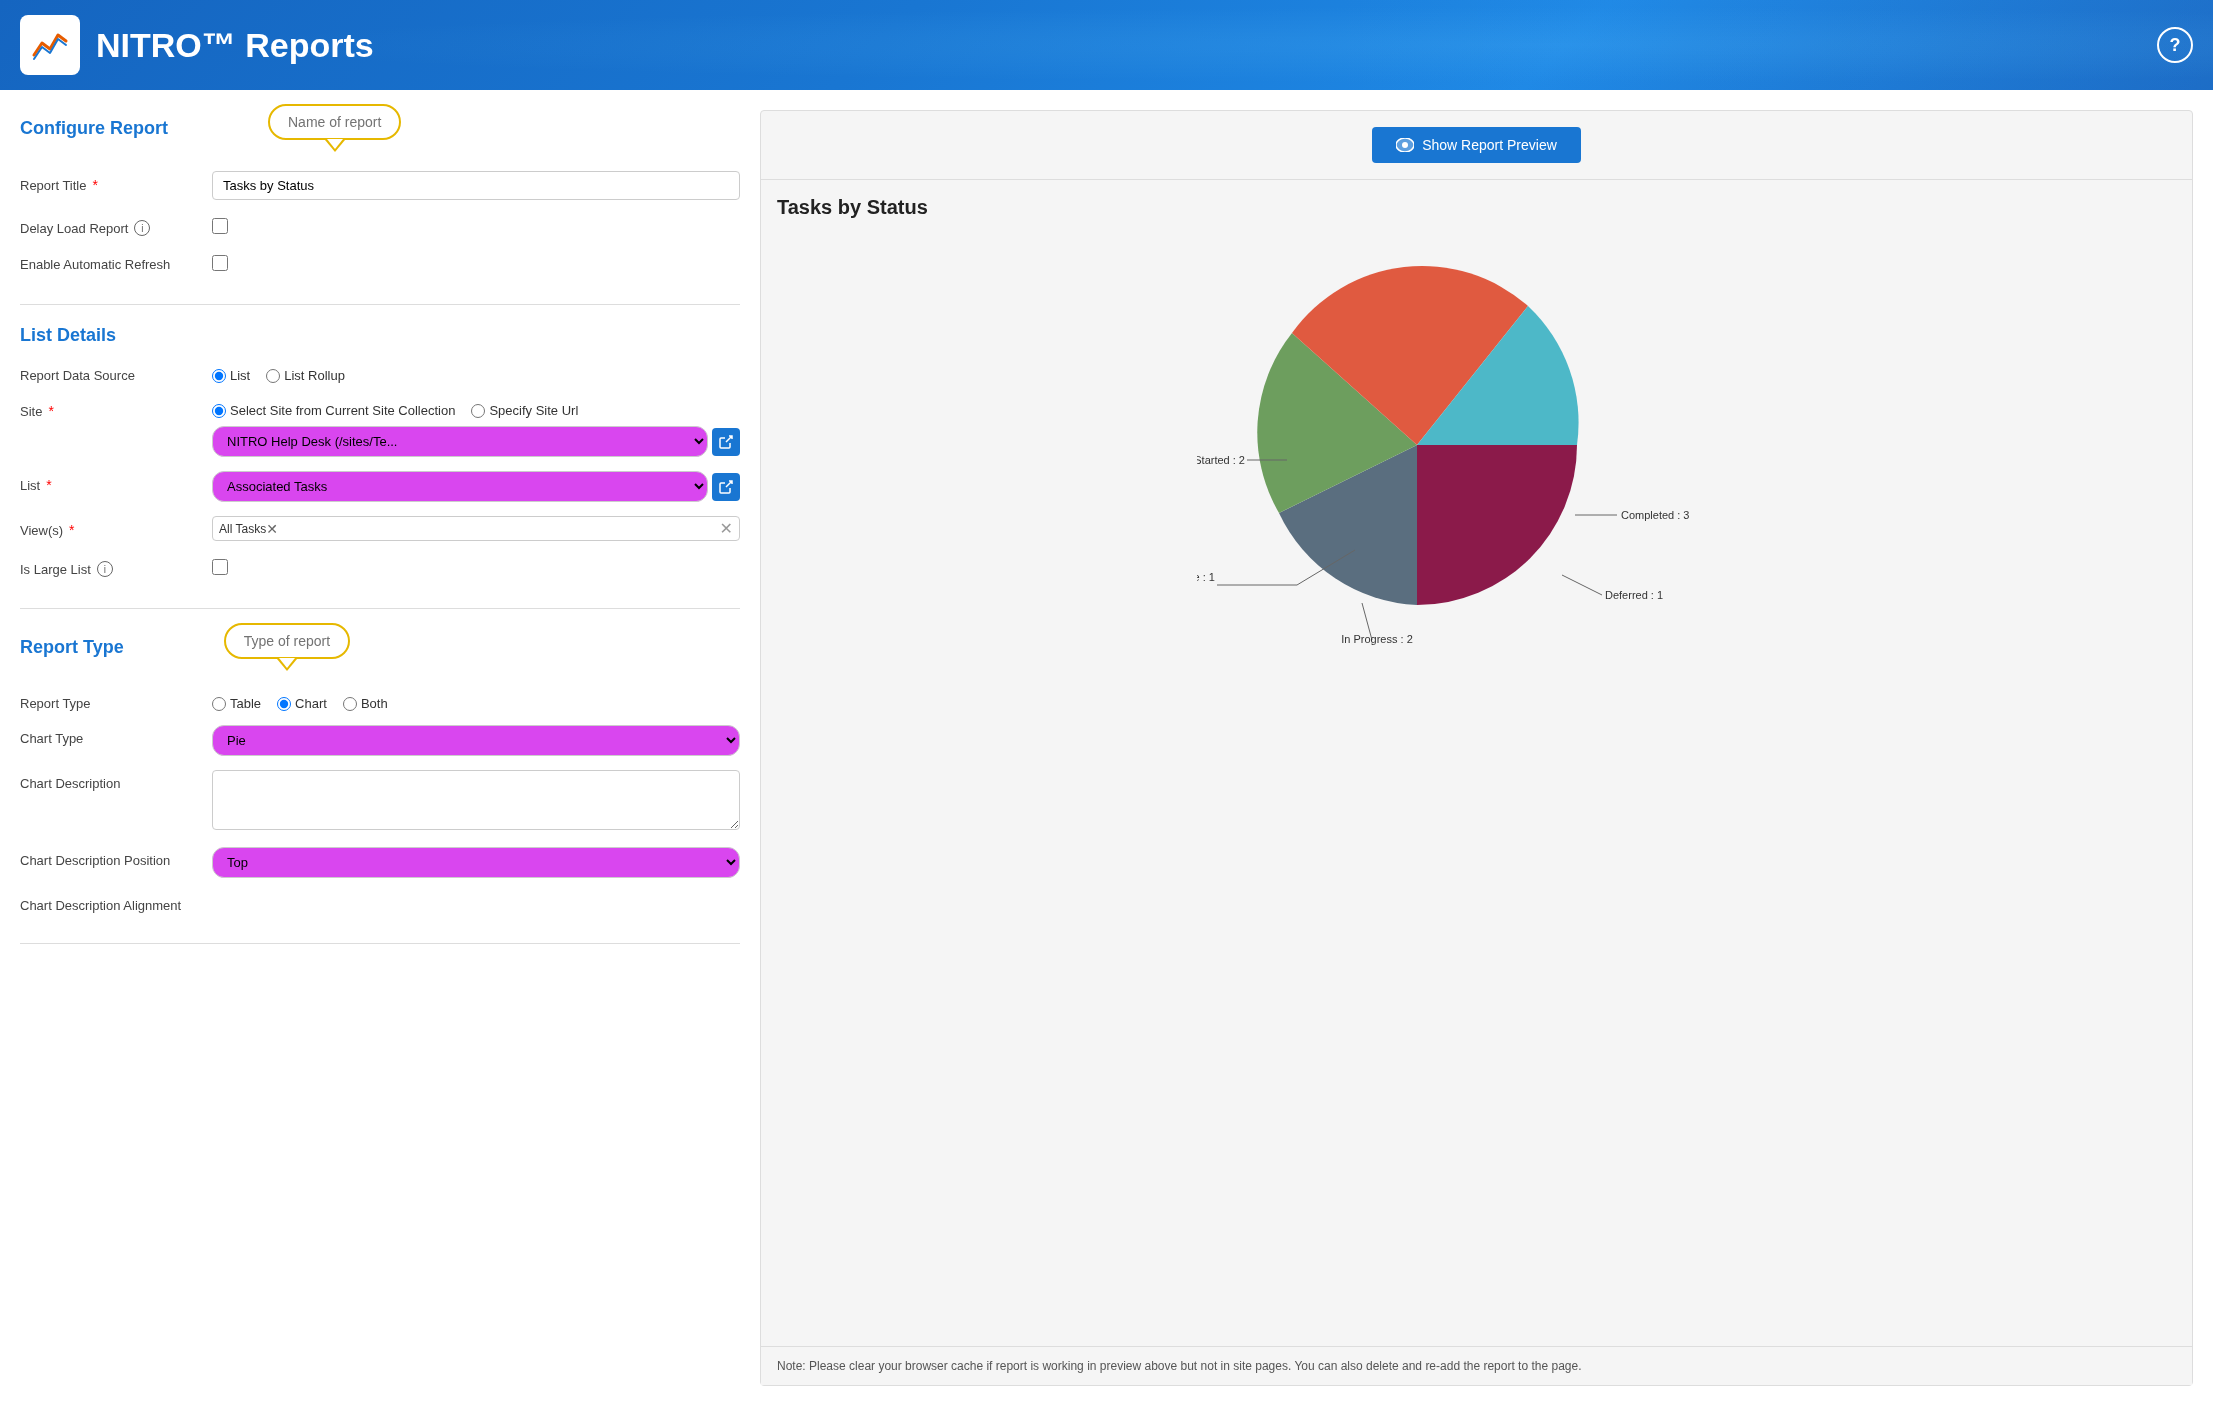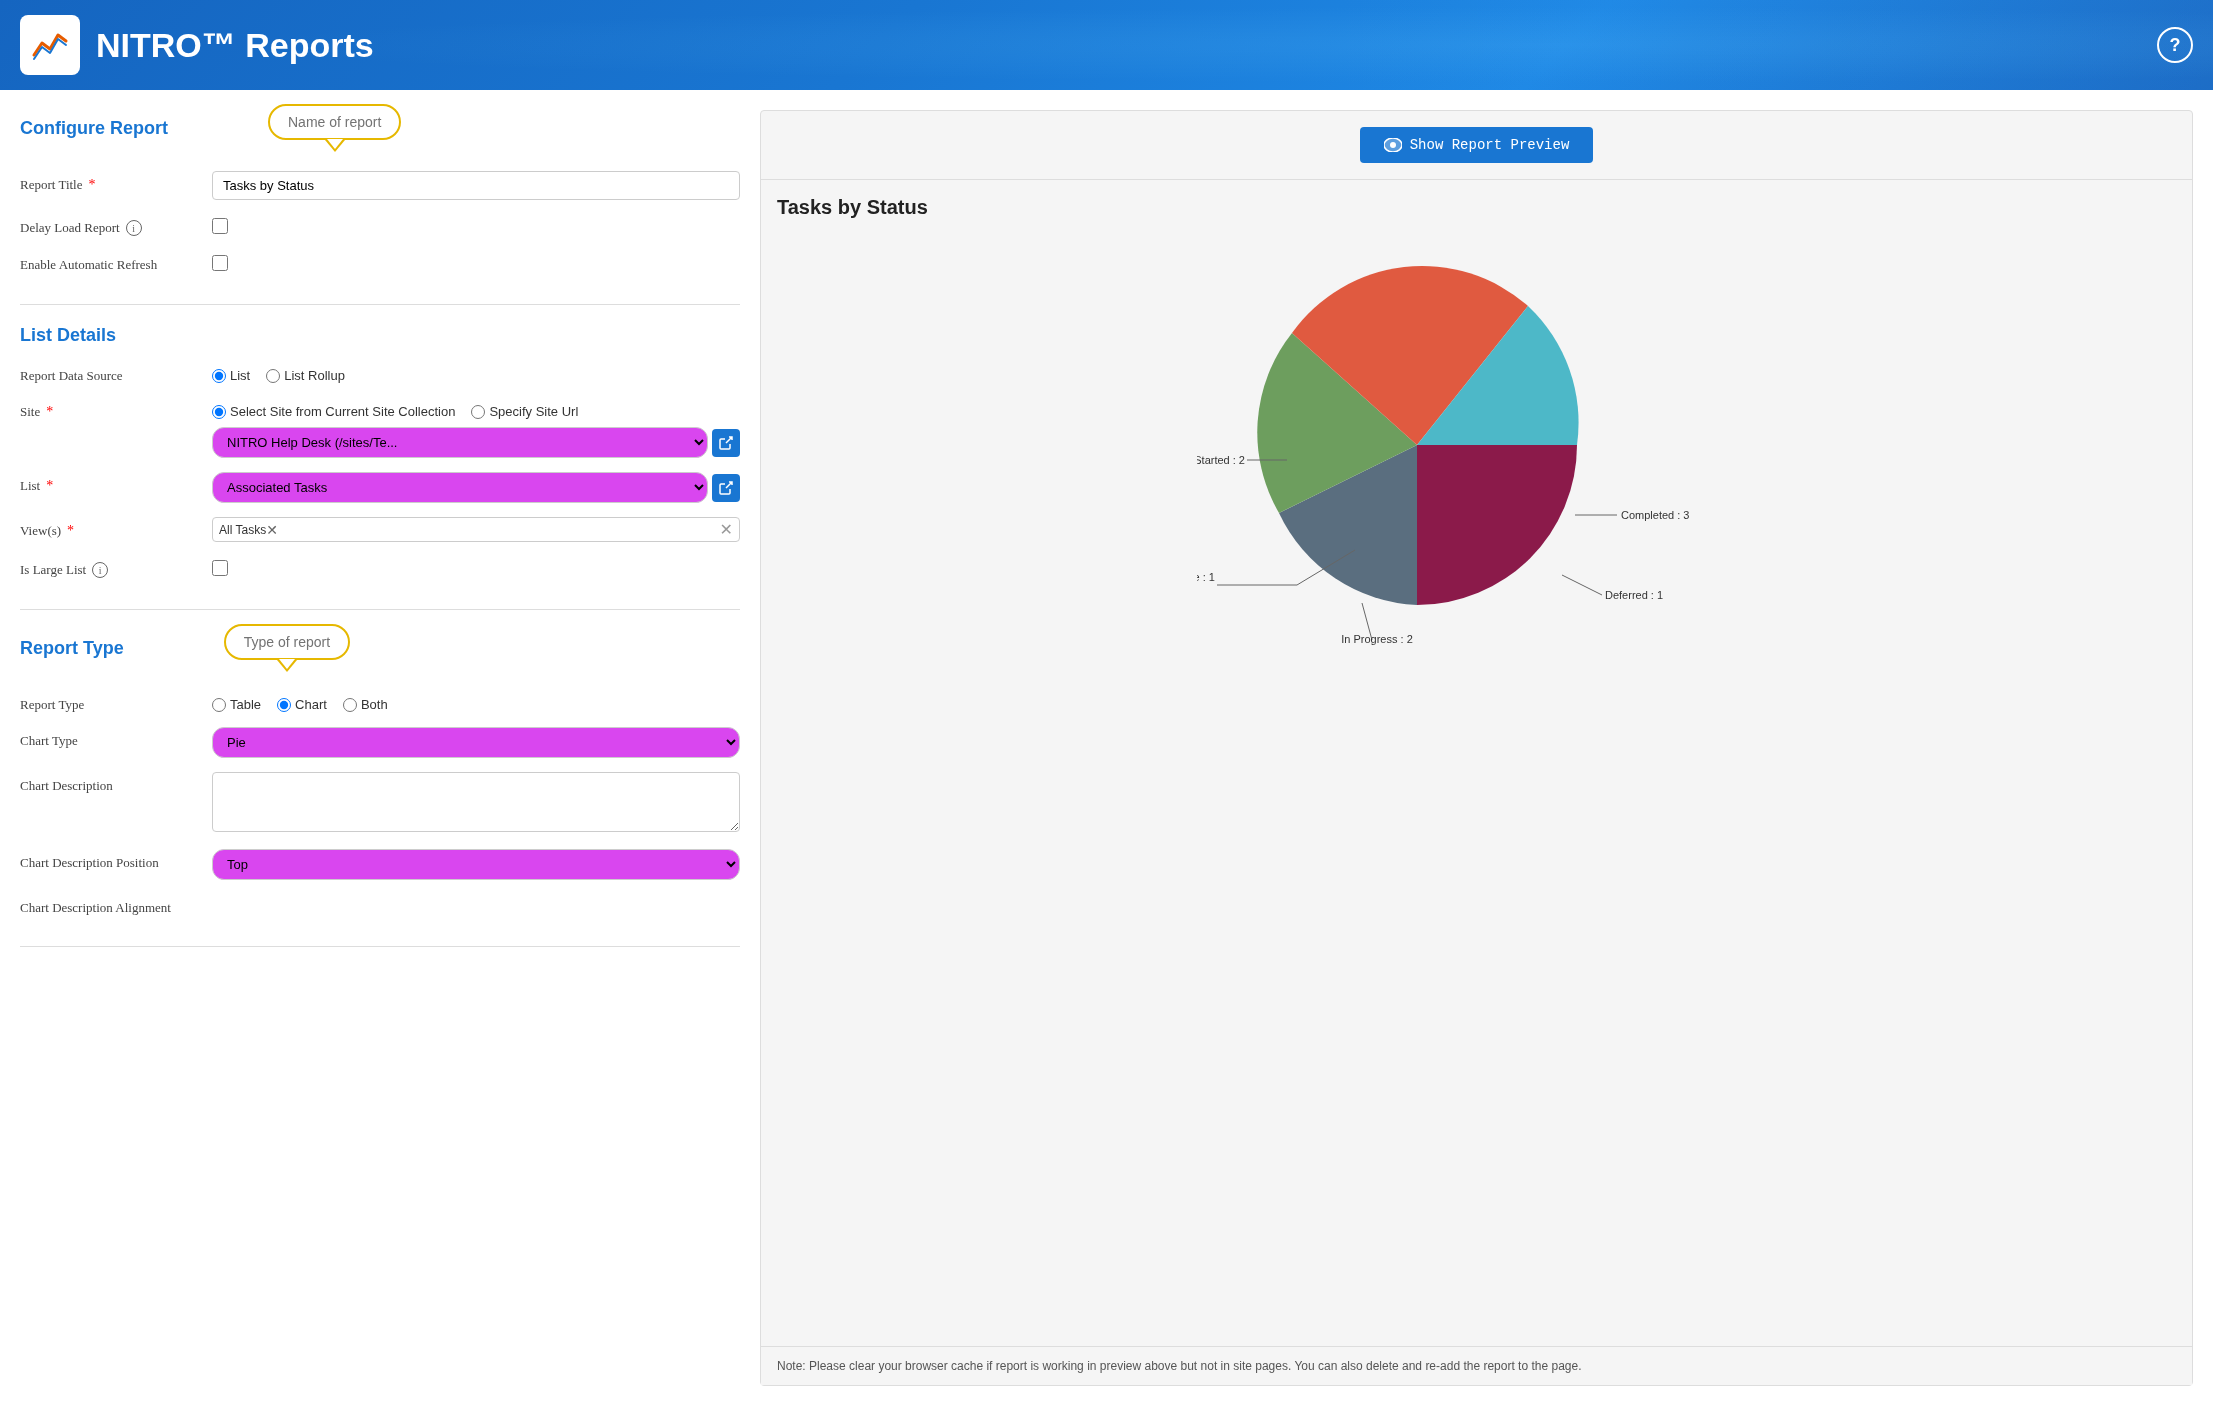--- a/index.html
+++ b/index.html
@@ -111,21 +111,20 @@
     }
 
     .form-label {
       min-width: 180px;
       padding-top: 6px;
       font-size: 13px;
       color: #444;
       display: flex;
       align-items: center;
       gap: 6px;
-      font-family: Liberation Serif, serif;
     }
 
     .required-star {
       color: red;
       font-size: 14px;
     }
 
     .info-icon {
       display: inline-flex;
       width: 16px;
@@ -305,21 +304,20 @@
       background: #1976d2;
       color: white;
       border: none;
       border-radius: 4px;
       padding: 10px 24px;
       font-size: 14px;
       cursor: pointer;
       display: flex;
       align-items: center;
       gap: 8px;
-      font-family: Liberation Mono, monospace;
     }
 
     
     .chart-area {
       padding: 16px;
       flex: 1;
     }
     .chart-title {
       font-size: 20px;
       font-weight: bold;

